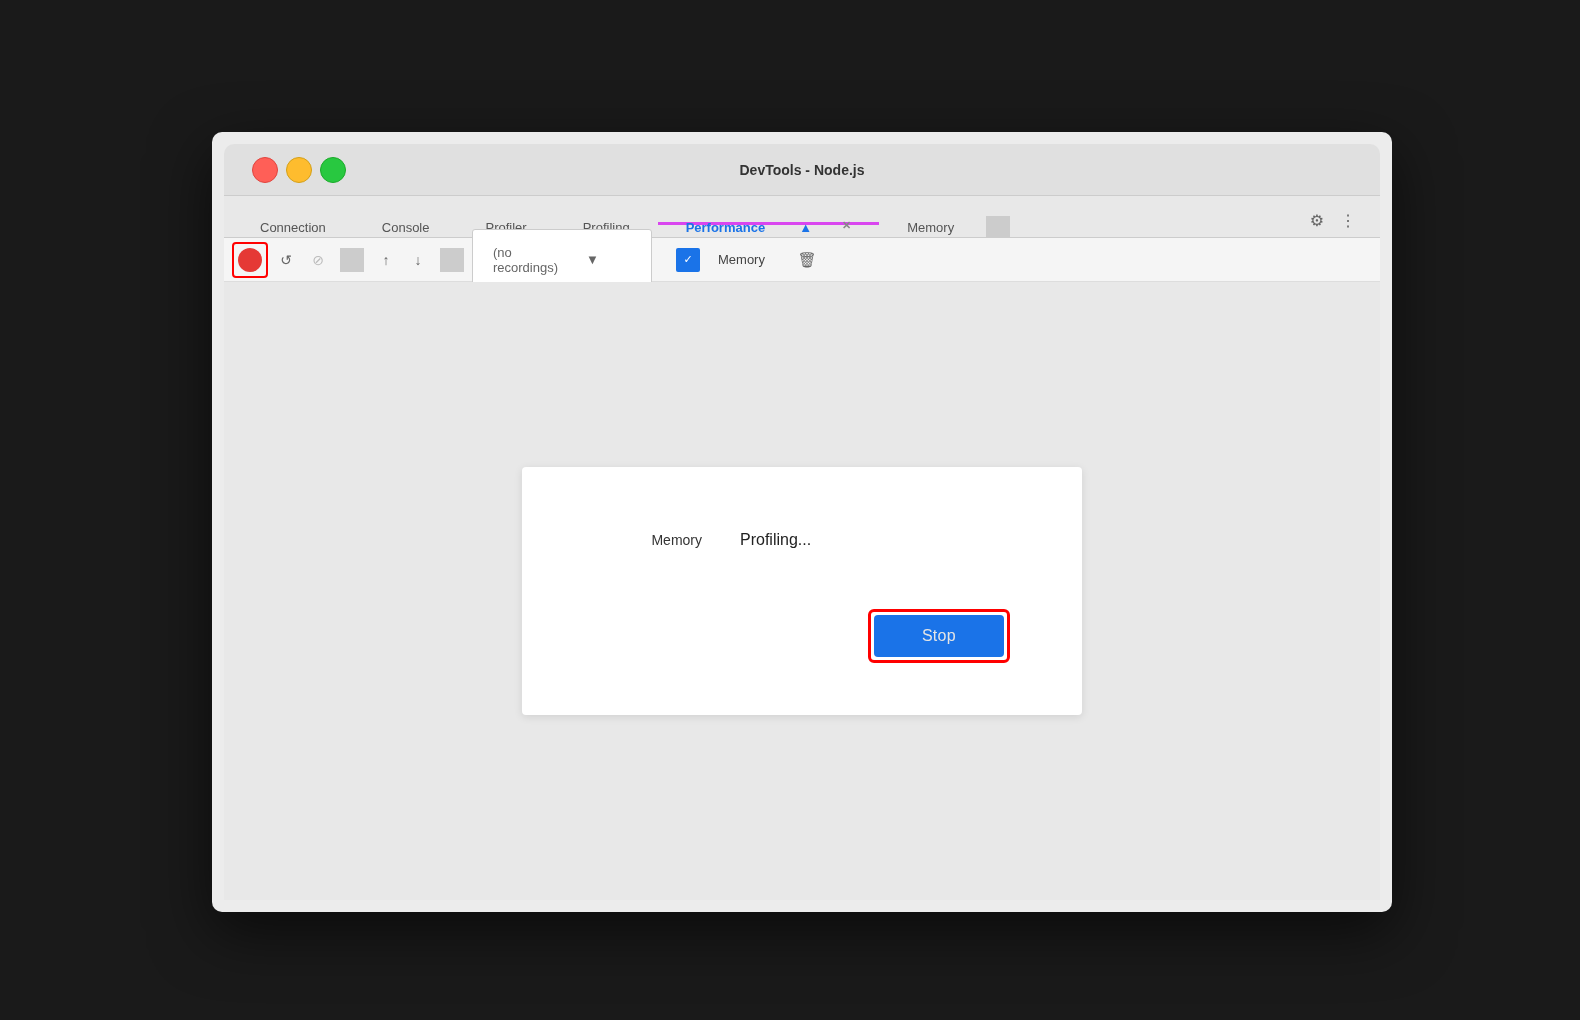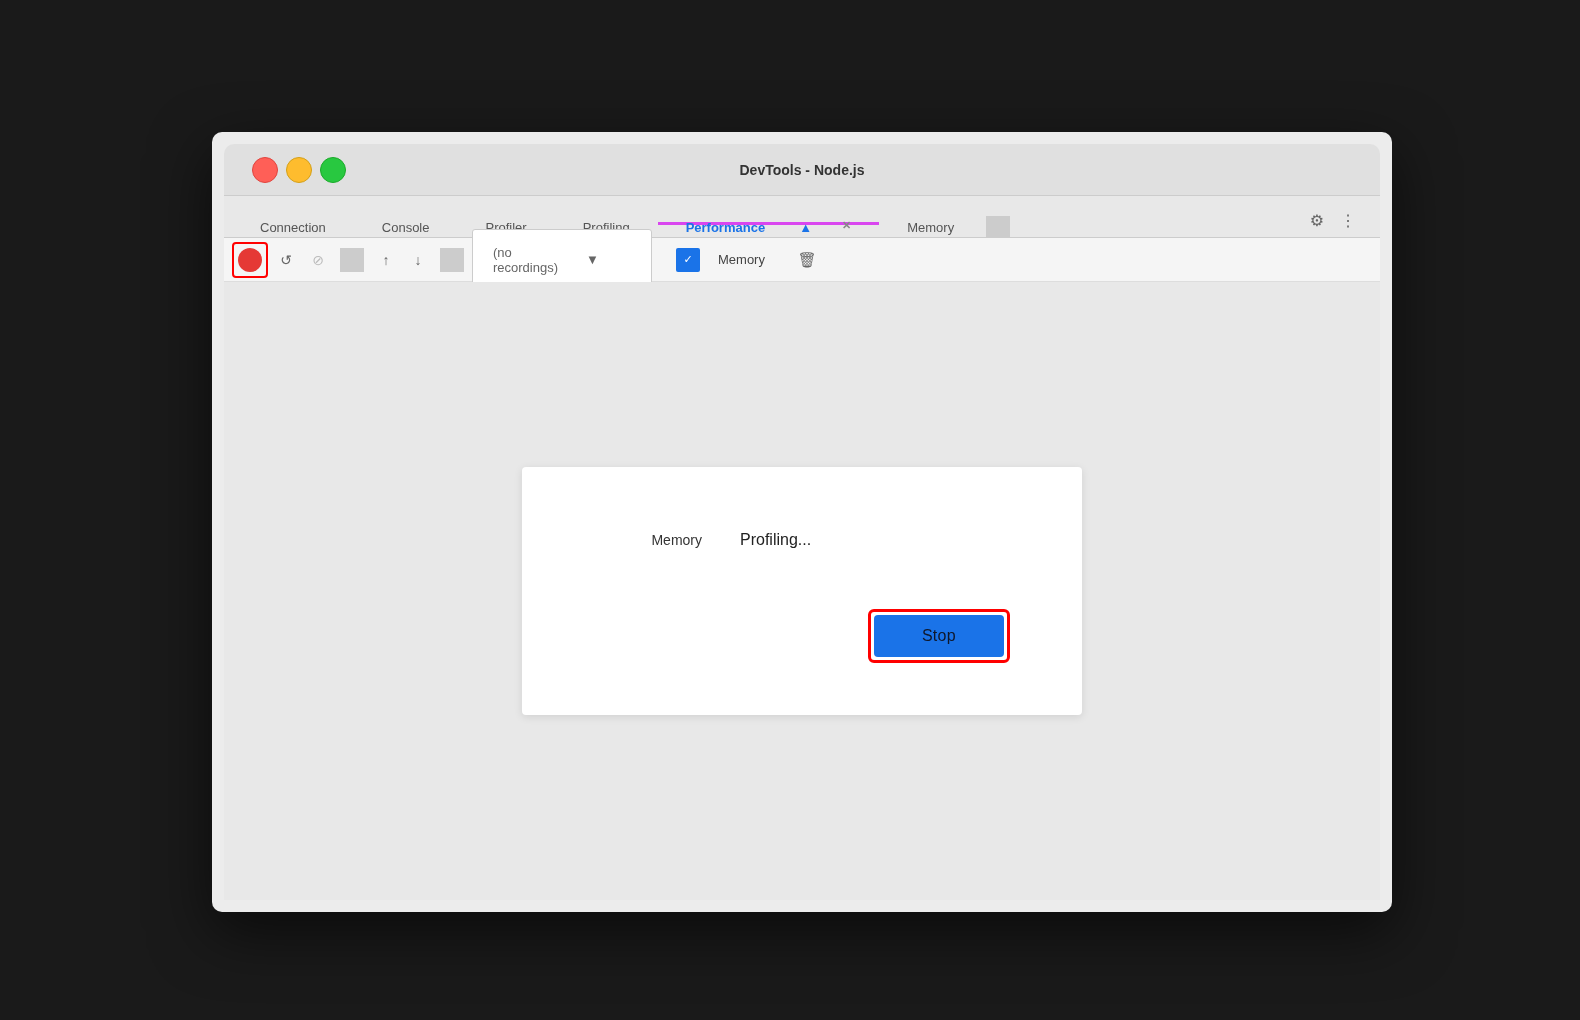--- a/index.html
+++ b/index.html
@@ -249,21 +249,21 @@
       justify-content: flex-end;
       margin-top: 24px;
     }
     .stop-btn-outer {
       border: 3px solid red;
       border-radius: 6px;
       padding: 3px;
     }
     .stop-btn {
       background: #1a73e8;
-      color: #0f172a;
+      color: #e5e5e5;
       border: none;
       border-radius: 4px;
       padding: 12px 48px;
       font-size: 16px;
       font-weight: 500;
       cursor: pointer;
       letter-spacing: 0.3px;
     }
   </style>
 </head>

